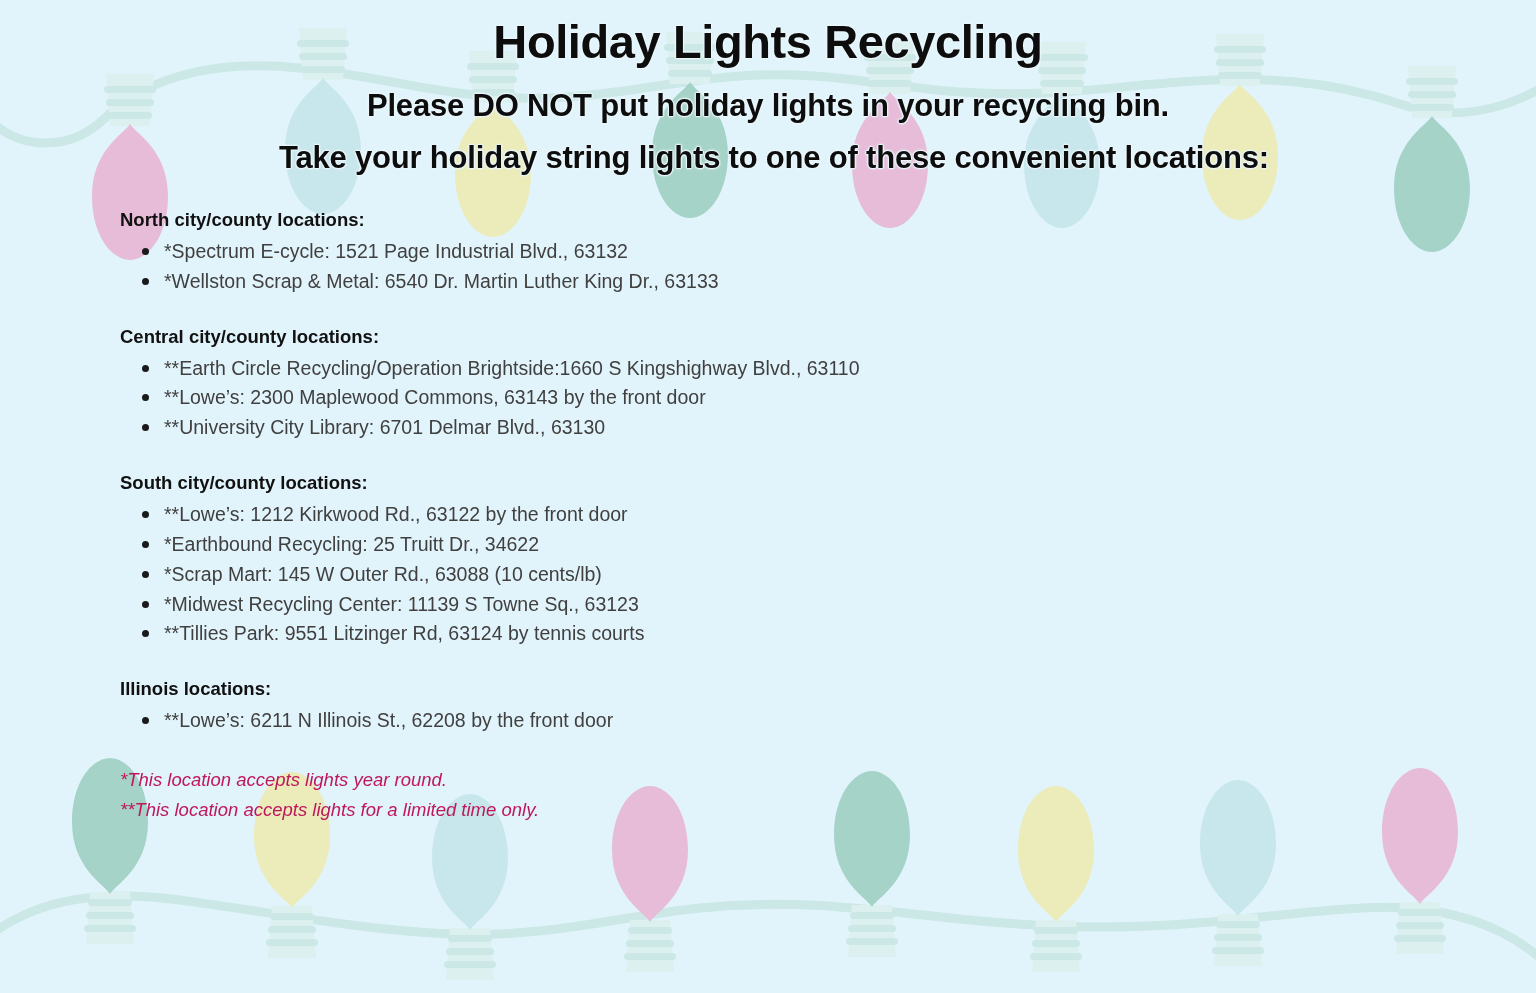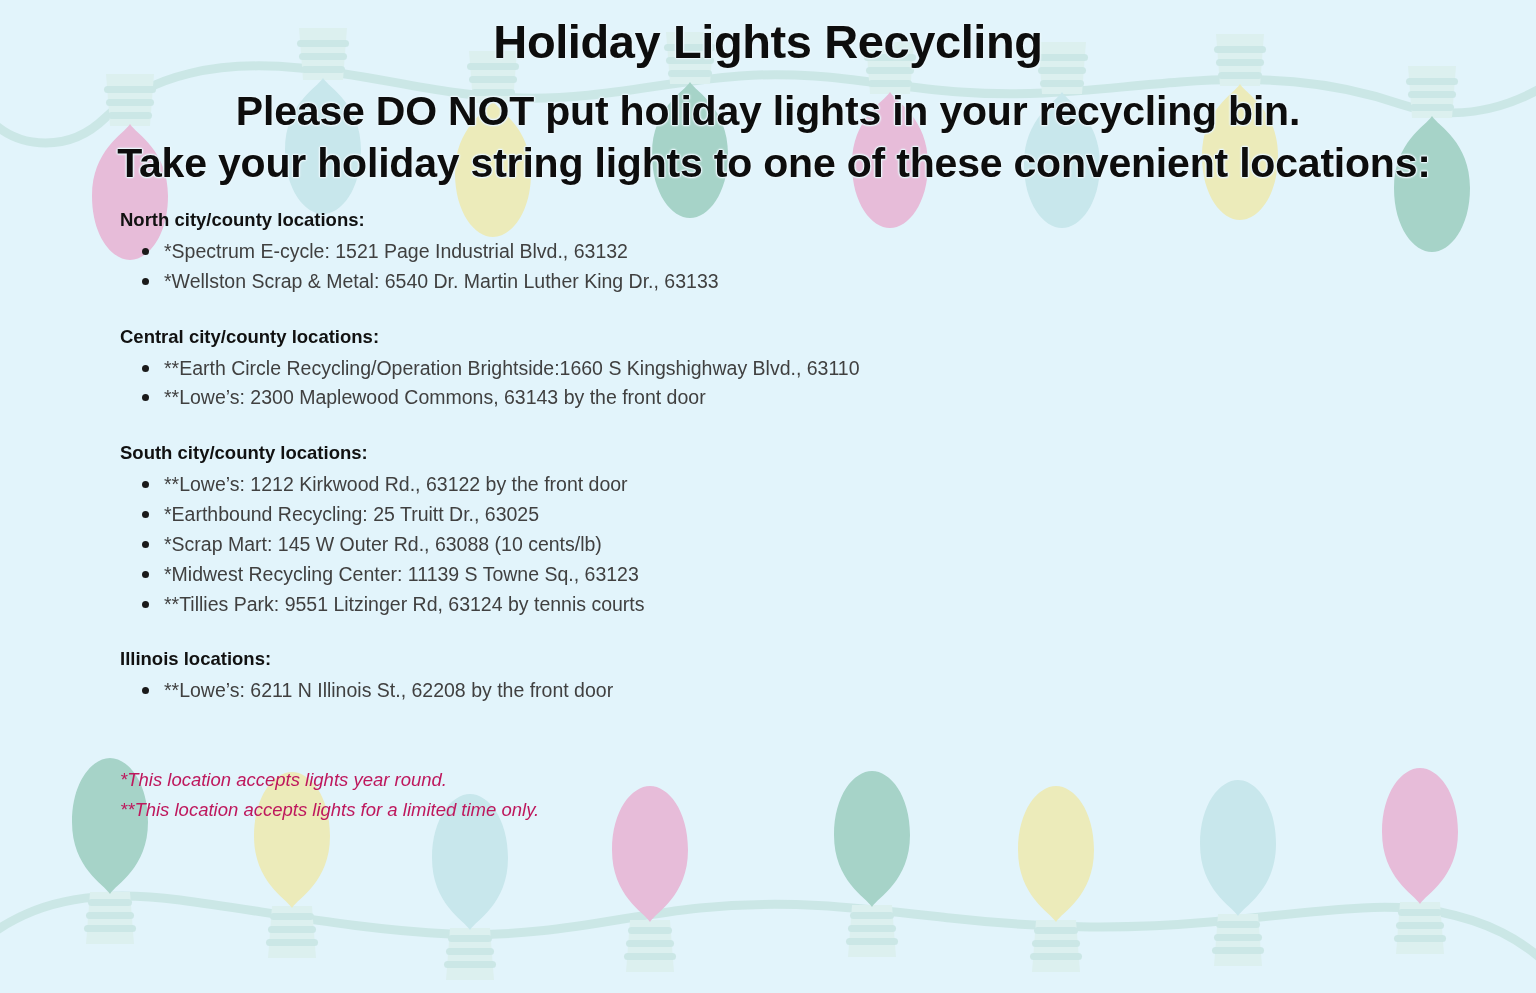--- a/index.html
+++ b/index.html
@@ -36,21 +36,21 @@
     font-stretch:condensed;
     text-shadow:
       0 0 3px #eaf7fc, 0 0 3px #eaf7fc, 1px 0 1px #eaf7fc,
       -1px 0 1px #eaf7fc, 0 1px 1px #eaf7fc, 0 -1px 1px #eaf7fc;
   }
 
   .subtitle1,.subtitle2{
     position:absolute;
     left:0;right:0;
     text-align:center;
-    font-size:41px;
+    font-size:31px;
     font-weight:bold;
     color:#0d0d0d;
     letter-spacing:-0.2px;
     text-shadow:
       0 0 3px #eaf7fc, 0 0 3px #eaf7fc, 1px 0 1px #eaf7fc,
       -1px 0 1px #eaf7fc, 0 1px 1px #eaf7fc, 0 -1px 1px #eaf7fc;
   }
   .subtitle1{top:88px;}
   .subtitle2{top:140px;padding-left:12px;}
 
@@ -274,28 +274,29 @@
         <li><span class="bullet"></span><span>*Spectrum E-cycle: 1521 Page Industrial Blvd., 63132</span></li>
         <li><span class="bullet"></span><span>*Wellston Scrap &amp; Metal: 6540 Dr. Martin Luther King Dr., 63133</span></li>
       </ul>
     </div>
 
     <div class="sect">
       <div class="sect-heading">Central city/county locations:</div>
       <ul class="loc-list">
         <li><span class="bullet"></span><span>**Earth Circle Recycling/Operation Brightside:1660 S Kingshighway Blvd., 63110</span></li>
         <li><span class="bullet"></span><span>**Lowe’s: 2300 Maplewood Commons, 63143 by the front door</span></li>
+        <li><span class="bullet"></span><span>**University City Library: 6701 Delmar Blvd., 63130</span></li>
       </ul>
     </div>
 
     <div class="sect">
       <div class="sect-heading">South city/county locations:</div>
       <ul class="loc-list">
         <li><span class="bullet"></span><span>**Lowe’s: 1212 Kirkwood Rd., 63122 by the front door</span></li>
-        <li><span class="bullet"></span><span>*Earthbound Recycling: 25 Truitt Dr., 63025</span></li>
+        <li><span class="bullet"></span><span>*Earthbound Recycling: 25 Truitt Dr., 34622</span></li>
         <li><span class="bullet"></span><span>*Scrap Mart: 145 W Outer Rd., 63088 (10 cents/lb)</span></li>
         <li><span class="bullet"></span><span>*Midwest Recycling Center: 11139 S Towne Sq., 63123</span></li>
         <li><span class="bullet"></span><span>**Tillies Park: 9551 Litzinger Rd, 63124 by tennis courts</span></li>
       </ul>
     </div>
 
     <div class="sect">
       <div class="sect-heading">Illinois locations:</div>
       <ul class="loc-list">
         <li><span class="bullet"></span><span>**Lowe’s: 6211 N Illinois St., 62208 by the front door</span></li>

